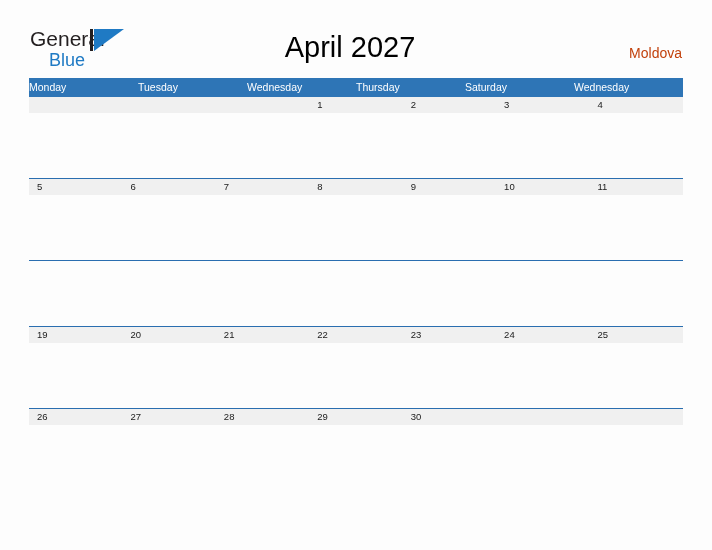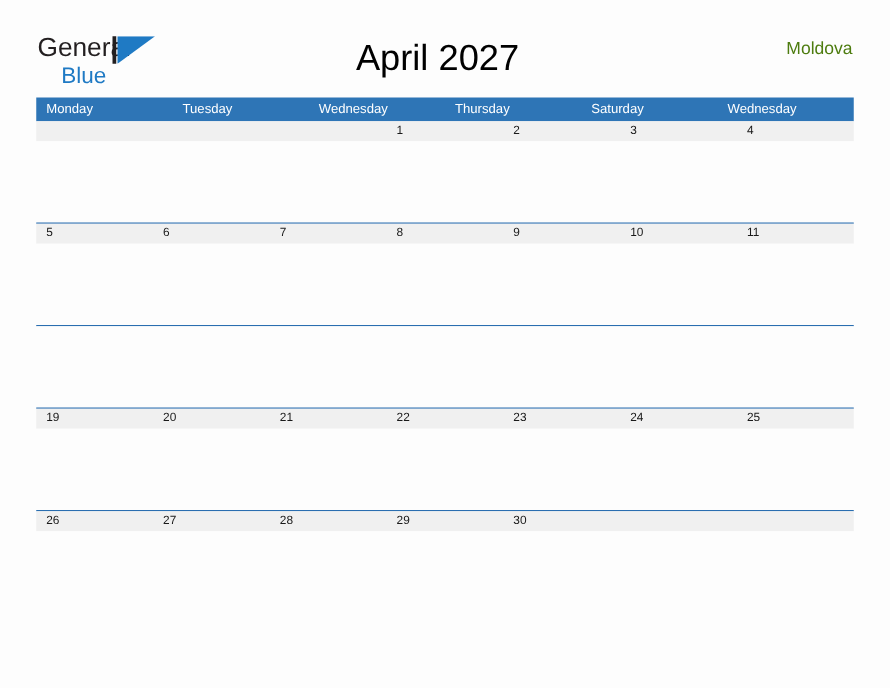--- a/index.html
+++ b/index.html
@@ -70,44 +70,43 @@
     top: 31px;
     text-align: center;
     font-size: 29px;
     font-weight: 400;
     color: #000000;
     font-family: "Liberation Sans", sans-serif;
   }
   .country {
     position: absolute;
     right: 30px;
-    top: 30px;
+    top: 45px;
     font-size: 14px;
-    color: #4d7c0f;
+    color: #c2410c;
     font-family: "Liberation Sans", sans-serif;
   }
 
   
   .calendar {
     position: absolute;
     left: 29px;
     top: 78px;
     width: 654px;
   }
   .dow-row {
     display: flex;
     background: #2e75b6;
     height: 19px;
   }
   .dow-cell {
     flex: 1 1 0;
     color: #ffffff;
     font-size: 10.5px;
     line-height: 19px;
-    padding-left: 8px;
     box-sizing: border-box;
     font-family: "Liberation Sans", sans-serif;
   }
 
   .week {
     position: relative;
   }
   .week-rule {
     height: 0;
     border-top: 1.6px solid #2a6eb0;

